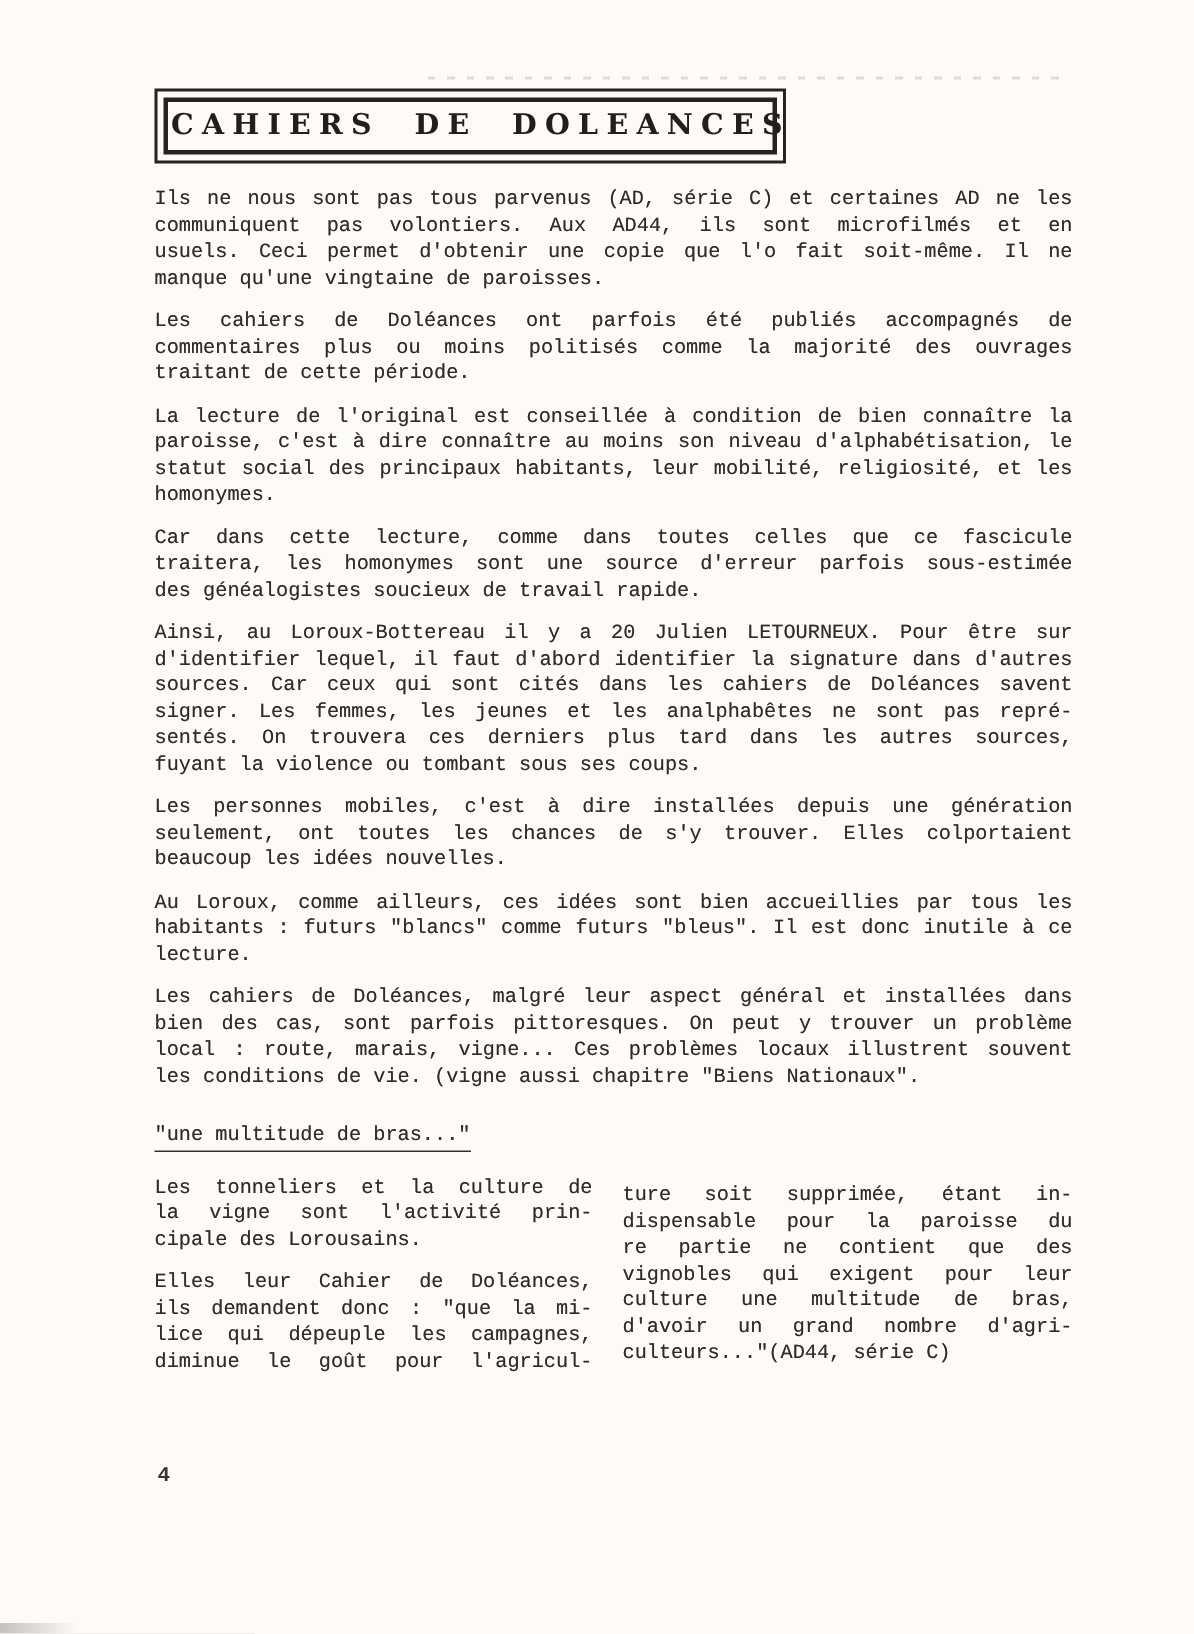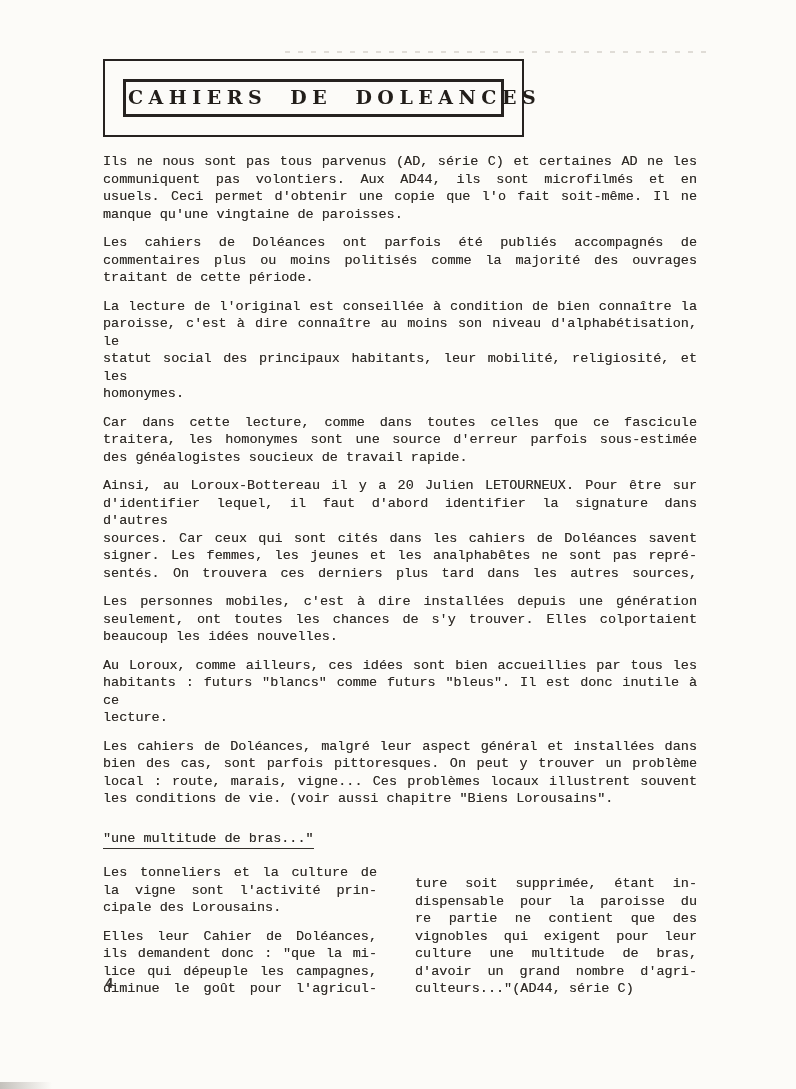--- a/index.html
+++ b/index.html
@@ -12,59 +12,59 @@
     font-family:"Liberation Mono", monospace;
     color:#2f2b27;
   }
   .content { position:absolute; left:103px; top:59px; width:612px; }
 
   
   .title-box {
     box-sizing:border-box;
     width:421px;
     border:2px solid #262220;
-    padding:18px;
+    padding:4px;
     margin:0 0 16px 0;
     background:#fcfbf8;
   }
   .title-inner {
     border:3px solid #262220;
     text-align:center;
     font-family:"DejaVu Serif", serif;
     font-weight:bold;
     font-size:19px;
     letter-spacing:5.5px;
     word-spacing:11px;
     padding:4px 2px 6px 2px;
     color:#221e1a;
     white-space:nowrap;
   }
 
   .body-text { }
   .para {
-    margin:0 18px 11px 0;
+    margin:0 0 11px 0;
     font-size:13.5px;
     line-height:17.5px;
     text-shadow:0 0 0.3px rgba(47,43,39,0.55);
   }
   .tline { text-align:justify; text-align-last:justify; }
   .tline-last { text-align-last:left; }
 
   .section-heading {
     margin:22px 0 17px 0;
     font-size:13.5px;
     line-height:17.5px;
     text-shadow:0 0 0.3px rgba(47,43,39,0.55);
   }
   .section-heading .ul {
     border-bottom:1.5px solid #35312c;
     padding-bottom:2px;
   }
 
-  .columns { display:flex; gap:20px; align-items:flex-end; }
+  .columns { display:flex; gap:20px; align-items:center; }
   .col-left  { width:292px; }
   .col-right { width:300px; }
 
   .page-number {
     position:absolute;
     left:105px; top:976px;
     font-size:14px;
     font-weight:bold;
     color:#3a3632;
   }
@@ -114,36 +114,37 @@
           <div class="tline">Car dans cette lecture, comme dans toutes celles que ce fascicule</div>
           <div class="tline">traitera, les homonymes sont une source d'erreur parfois sous-estimée</div>
           <div class="tline tline-last">des généalogistes soucieux de travail rapide.</div>
         </div>
         <div class="para">
           <div class="tline">Ainsi, au Loroux-Bottereau il y a 20 Julien LETOURNEUX. Pour être sur</div>
           <div class="tline">d'identifier lequel, il faut d'abord identifier la signature dans d'autres</div>
           <div class="tline">sources. Car ceux qui sont cités dans les cahiers de Doléances savent</div>
           <div class="tline">signer. Les femmes, les jeunes et les analphabêtes ne sont pas repré-</div>
           <div class="tline">sentés. On trouvera ces derniers plus tard dans les autres sources,</div>
+          <div class="tline tline-last">fuyant la violence ou tombant sous ses coups.</div>
         </div>
         <div class="para">
           <div class="tline">Les personnes mobiles, c'est à dire installées depuis une génération</div>
           <div class="tline">seulement, ont toutes les chances de s'y trouver. Elles colportaient</div>
           <div class="tline tline-last">beaucoup les idées nouvelles.</div>
         </div>
         <div class="para">
           <div class="tline">Au Loroux, comme ailleurs, ces idées sont bien accueillies par tous les</div>
           <div class="tline">habitants : futurs "blancs" comme futurs "bleus". Il est donc inutile à ce</div>
           <div class="tline tline-last">lecture.</div>
         </div>
         <div class="para">
           <div class="tline">Les cahiers de Doléances, malgré leur aspect général et installées dans</div>
           <div class="tline">bien des cas, sont parfois pittoresques. On peut y trouver un problème</div>
           <div class="tline">local : route, marais, vigne... Ces problèmes locaux illustrent souvent</div>
-          <div class="tline tline-last">les conditions de vie. (voir aussi chapitre "Biens Lorousains".</div>
+          <div class="tline tline-last">les conditions de vie. (vigne aussi chapitre "Biens Nationaux".</div>
         </div>
       </div>
 
     <div class="section-heading">
       <span class="ul">"une multitude de bras..."</span>
     </div>
 
     <div class="columns">
       <div class="col col-left">
           <div class="para">

